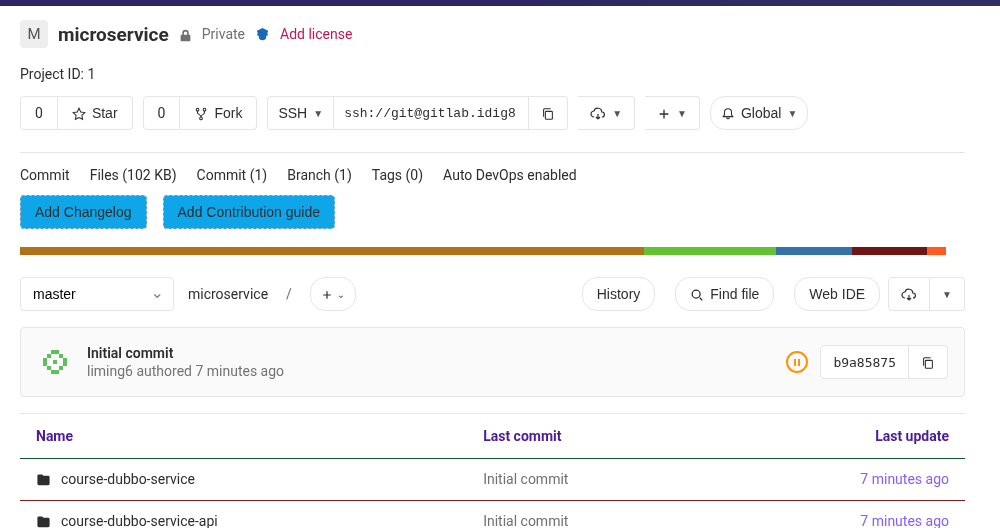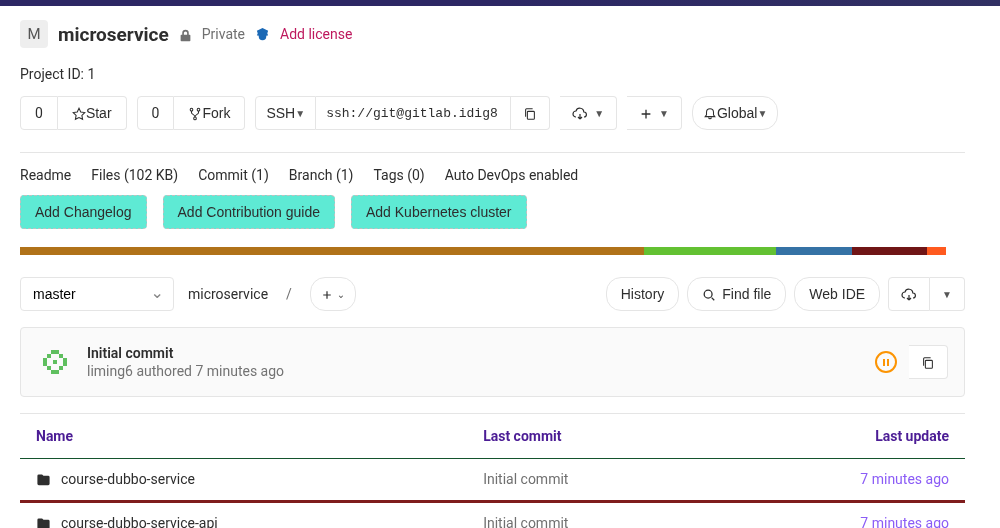--- a/index.html
+++ b/index.html
@@ -17,63 +17,63 @@
     
     .project-id { color: #2e2e2e; padding: 8px 0 14px; font-size: 14px; }
     
     .actions-row { display: flex; align-items: center; gap: 10px; flex-wrap: wrap; }
     .btn { border: 1px solid #e5e5e5; background: #fff; border-radius: 15px; height: 34px; display: inline-flex; align-items: center; cursor: pointer; font-size: 14px; color: #2e2e2e; }
     .btn-group { display: inline-flex; }
     .btn-group .btn { border-radius: 0; }
     .btn-group .btn:first-child { border-radius: 4px 0 0 4px; }
     .btn-group .btn:last-child { border-radius: 0 4px 4px 0; border-left: none; }
     .btn-count { padding: 0 14px; }
-    .btn-star { padding: 0 14px; gap: 0; justify-content: center; }
+    .btn-star { padding: 0 14px; gap: 6px; justify-content: center; }
     .clone-input { border: 1px solid #e5e5e5; border-left: none; height: 34px; padding: 0 10px; font-family: Menlo, Monaco, "Courier New", monospace; font-size: 13px; width: 195px; color: #2e2e2e; }
     .btn-icon { padding: 0 12px; }
-    .btn-dropdown { padding: 0 10px; }
+    .btn-dropdown { padding: 0 10px; gap: 6px; }
     
     .divider { border: none; border-top: 1px solid #e5e5e5; margin: 22px 0 0; }
     
     .stats-row { display: flex; gap: 20px; padding: 14px 0 12px; }
     .stat-link { color: #2e2e2e; font-size: 14px; cursor: pointer; }
     
     .suggest-row { display: flex; gap: 16px; padding: 0 0 18px; }
-    .btn-dashed { border: 1px dashed #c0c0c0; background: #5eead4; border-radius: 4px; padding: 8px 14px; font-size: 14px; color: #2e2e2e; cursor: pointer; }
+    .btn-dashed { border: 1px dashed #c0c0c0; background: #0ea5e9; border-radius: 4px; padding: 8px 14px; font-size: 14px; color: #2e2e2e; cursor: pointer; }
     
     .lang-bar { display: flex; height: 8px; overflow: hidden; margin-bottom: 22px; }
     .lang-seg { height: 100%; }
     
     .repo-nav-row { display: flex; align-items: center; justify-content: space-between; padding-bottom: 16px; }
     .repo-left { display: flex; align-items: center; gap: 14px; }
     .branch-select { border: 1px solid #e5e5e5; border-radius: 4px; height: 34px; padding: 0 34px 0 12px; font-size: 14px; background: #fff; appearance: none; position: relative; width: 154px; cursor: pointer; }
     .branch-wrap { position: relative; }
     .branch-wrap::after { content: "⌄"; position: absolute; right: 10px; top: 6px; color: #888; pointer-events: none; font-size: 16px; }
     .crumb { font-size: 14px; color: #2e2e2e; }
     .crumb-sep { color: #707070; padding: 0 4px; }
     .btn-plus { padding: 0 10px; gap: 4px; }
     .repo-right { display: flex; gap: 8px; align-items: center; }
-    .btn-text { padding: 8px 14px; gap: 6px; }
+    .btn-text { padding: 8px 14px; gap: 6px; margin-left: 12px; }
     
     .commit-box { border: 1px solid #e5e5e5; border-radius: 4px; background: #fafafa; padding: 16px; display: flex; align-items: center; margin-bottom: 16px; }
     .commit-avatar { width: 36px; height: 36px; border-radius: 50%; margin-right: 14px; display: flex; align-items: center; justify-content: center; }
     .commit-info { flex: 1; }
     .commit-title { font-weight: 600; font-size: 14px; }
     .commit-meta { color: #737373; font-size: 14px; margin-top: 2px; }
     .commit-right { display: flex; align-items: center; gap: 12px; }
     .status-ring { width: 22px; height: 22px; border: 2px solid #fc9403; border-radius: 50%; display: flex; align-items: center; justify-content: center; }
     .pause-bars { display: flex; gap: 2px; }
     .pause-bars span { width: 2px; height: 7px; background: #fc9403; }
     .sha-box { border: 1px solid #e5e5e5; background: #fff; border-radius: 4px 0 0 4px; height: 34px; display: flex; align-items: center; padding: 0 12px; font-family: Menlo, Monaco, monospace; font-size: 13px; }
     .sha-group .btn { border-radius: 0 4px 4px 0; }
     
     .file-table { width: 100%; border-collapse: collapse; }
     .file-table th { text-align: left; font-weight: 700; color: #4c1d95; padding: 14px 16px; border-top: 1px solid #e5e5e5; border-bottom: 1px solid #14532d; font-size: 14px; }
     .file-table th:last-child { text-align: right; }
-    .file-table td { padding: 12px 16px; border-bottom: 3px solid #7f1d1d; font-size: 14px; }
+    .file-table td { padding: 12px 16px; border-bottom: 1px solid #7f1d1d; font-size: 14px; }
     .file-table td:last-child { text-align: right; color: #8b5cf6; }
     .file-name-cell { display: flex; align-items: center; gap: 10px; }
     .folder-icon { color: #2e2e2e; }
     .commit-msg { color: #707070; }
     
     svg { display: inline-block; vertical-align: middle; }
     .caret { font-size: 10px; color: #555; }
   </style>
 </head>
 <body>
@@ -157,32 +157,31 @@
             <path d="M8 2a4 4 0 014 4v3l1.5 2H2.5L4 9V6a4 4 0 014-4zM6.5 12a1.5 1.5 0 003 0"></path>
           </svg></span>
       <span>Global</span>
       <span class="caret">▼</span>
     </button>
   </div>
 
   <hr class="divider">
 
   <div class="stats-row">
-    <a class="stat-link">Readme</a>
+    <a class="stat-link">Commit</a>
     <a class="stat-link">Files (102 KB)</a>
     <a class="stat-link">Commit (1)</a>
     <a class="stat-link">Branch (1)</a>
     <a class="stat-link">Tags (0)</a>
     <a class="stat-link">Auto DevOps enabled</a>
   </div>
 
   <div class="suggest-row">
     <button class="btn-dashed">Add Changelog</button>
     <button class="btn-dashed">Add Contribution guide</button>
-    <button class="btn-dashed">Add Kubernetes cluster</button>
   </div>
 
   <div class="lang-bar" id="lang-bar">
       <div class="lang-seg" style="background: rgb(176, 114, 25); width: 66%;"></div>
       <div class="lang-seg" style="background: rgb(99, 193, 50); width: 14%;"></div>
       <div class="lang-seg" style="background: rgb(53, 114, 165); width: 8%;"></div>
       <div class="lang-seg" style="background: rgb(112, 21, 22); width: 8%;"></div>
       <div class="lang-seg" style="background: rgb(255, 90, 31); width: 2%;"></div>
     </div>
 
@@ -247,20 +246,21 @@
       <div class="commit-meta">liming6 authored 7 minutes ago</div>
     </div>
     <div class="commit-right">
       <div class="status-ring">
         <div class="pause-bars">
             <span></span>
             <span></span>
           </div>
       </div>
       <div class="btn-group sha-group">
+        <div class="sha-box">b9a85875</div>
         <button class="btn btn-icon">
           <span><svg width="14" height="14" viewBox="0 0 16 16" fill="none" stroke="currentColor" stroke-width="1.2">
                 <rect x="5" y="5" width="8" height="9" rx="1"></rect>
                 <path d="M3 11V3a1 1 0 011-1h7"></path>
               </svg></span>
         </button>
       </div>
     </div>
   </div>
 

